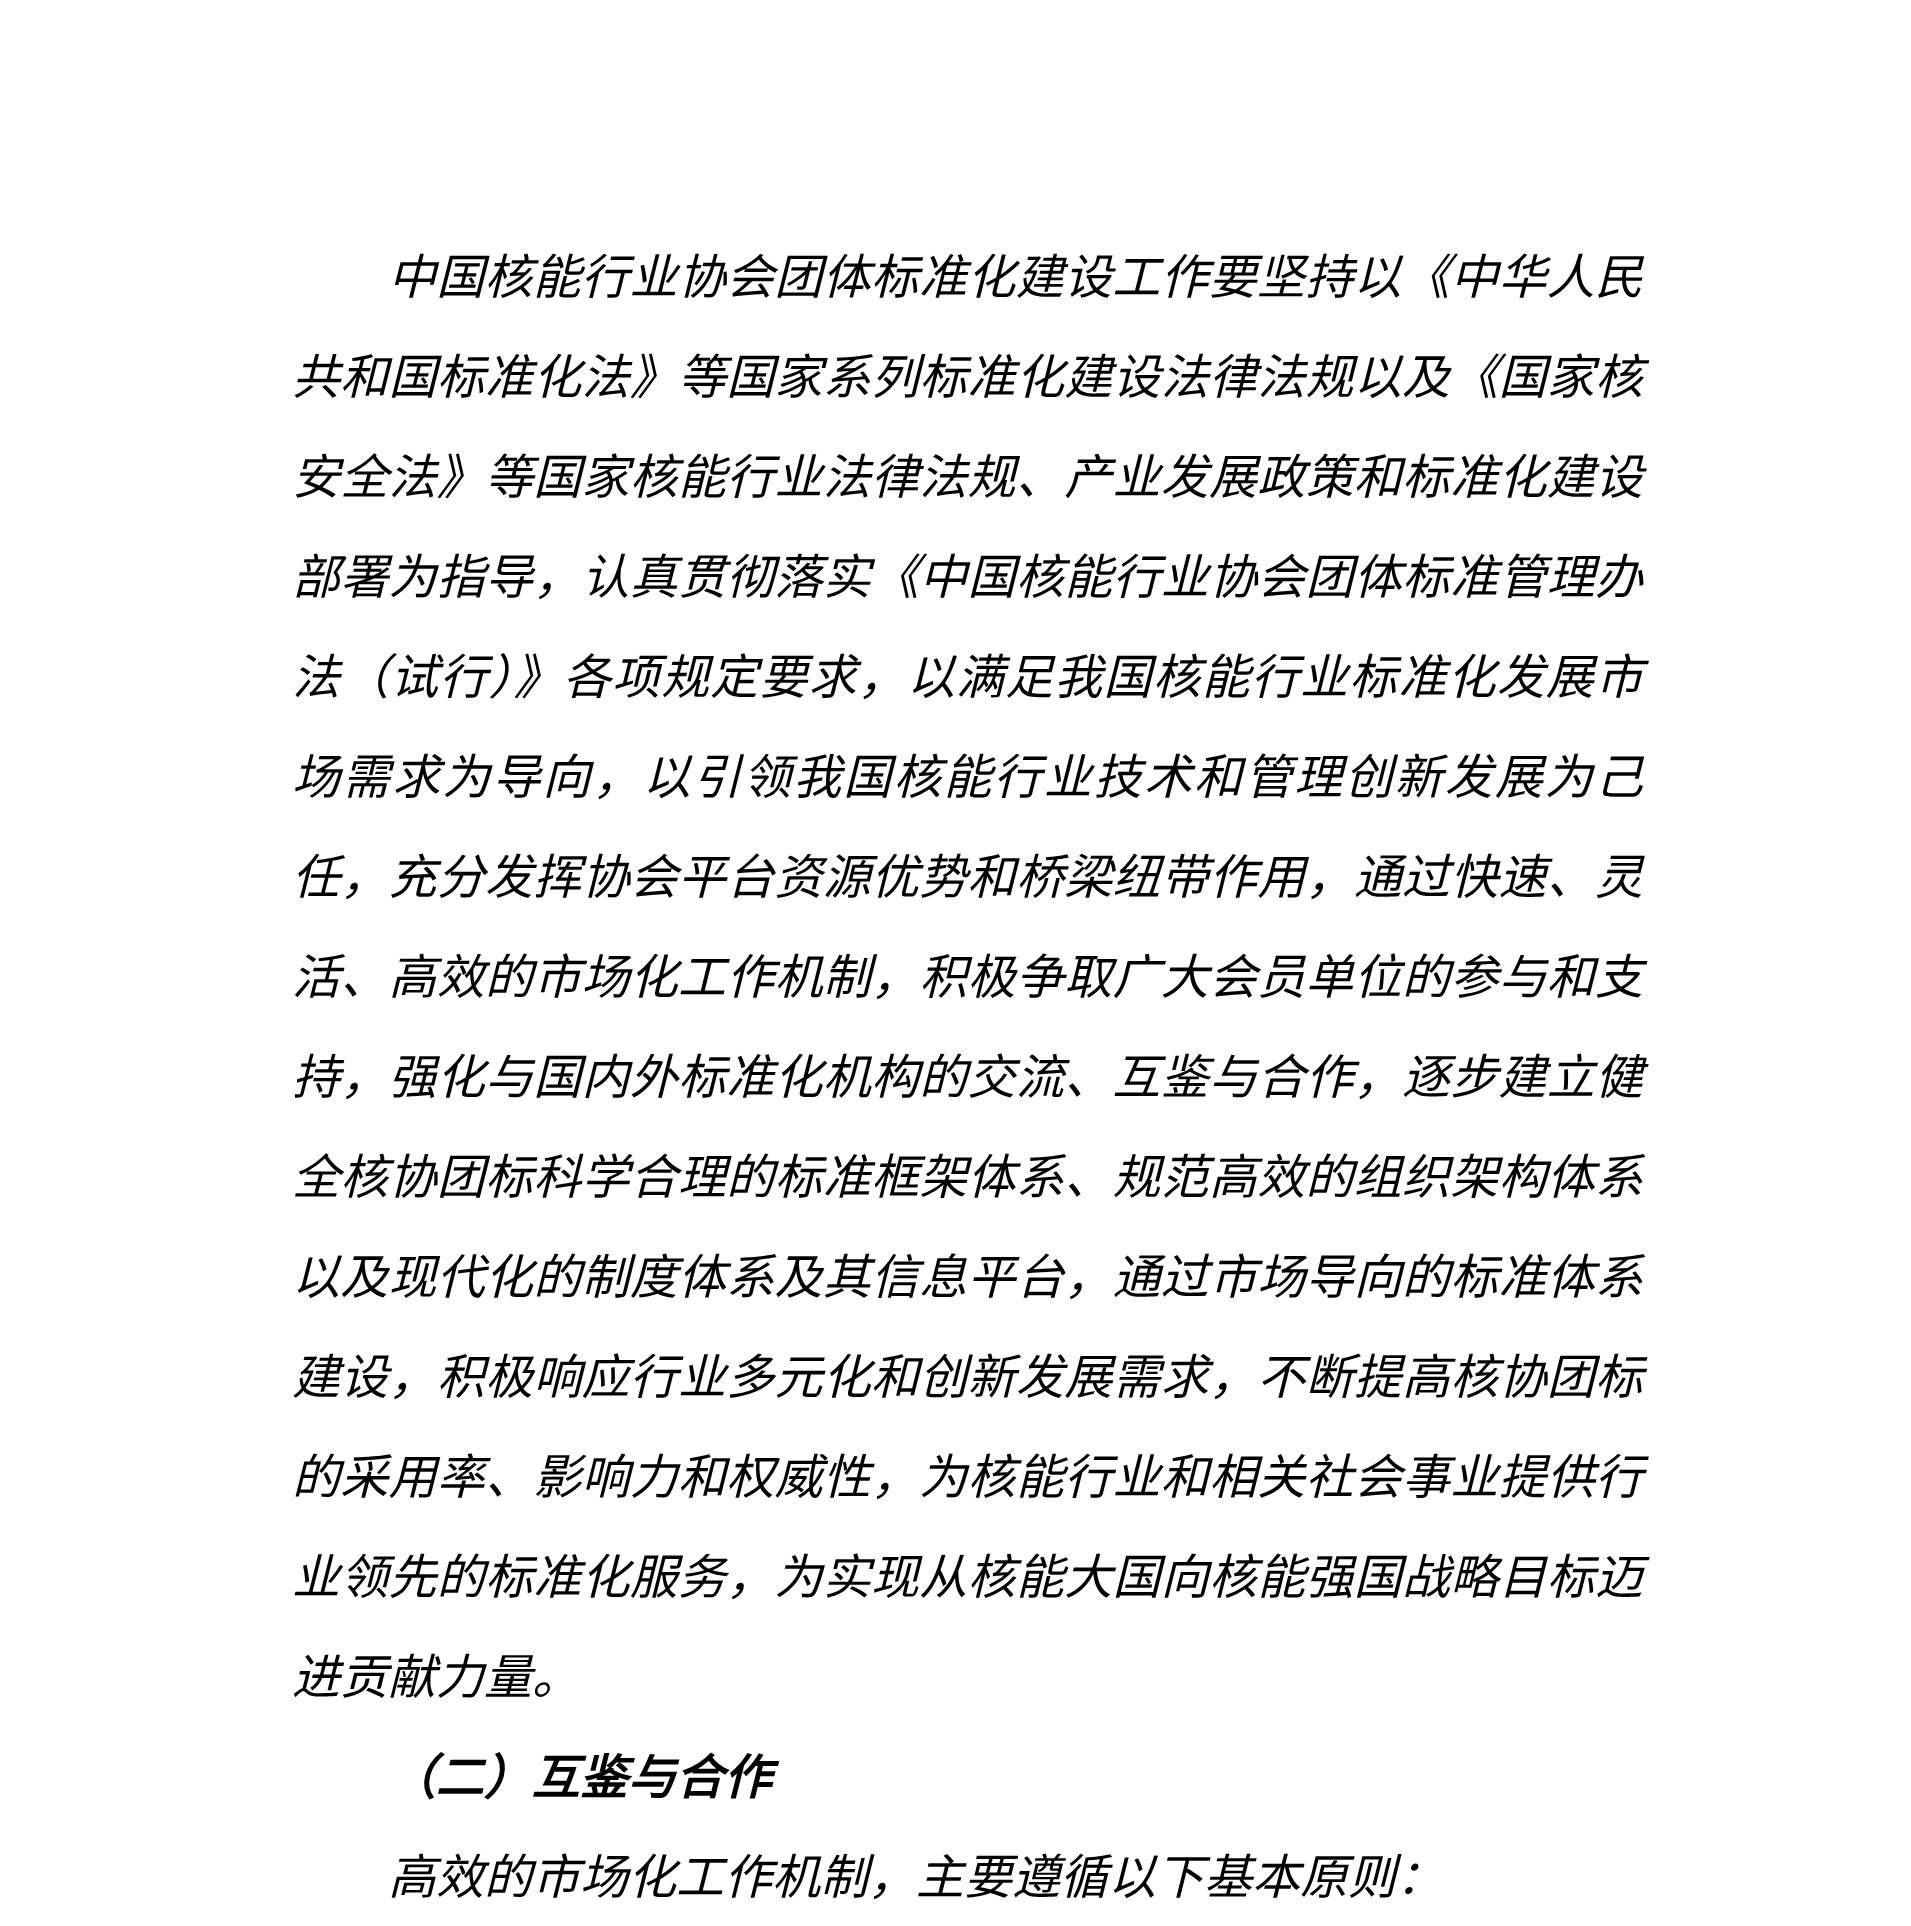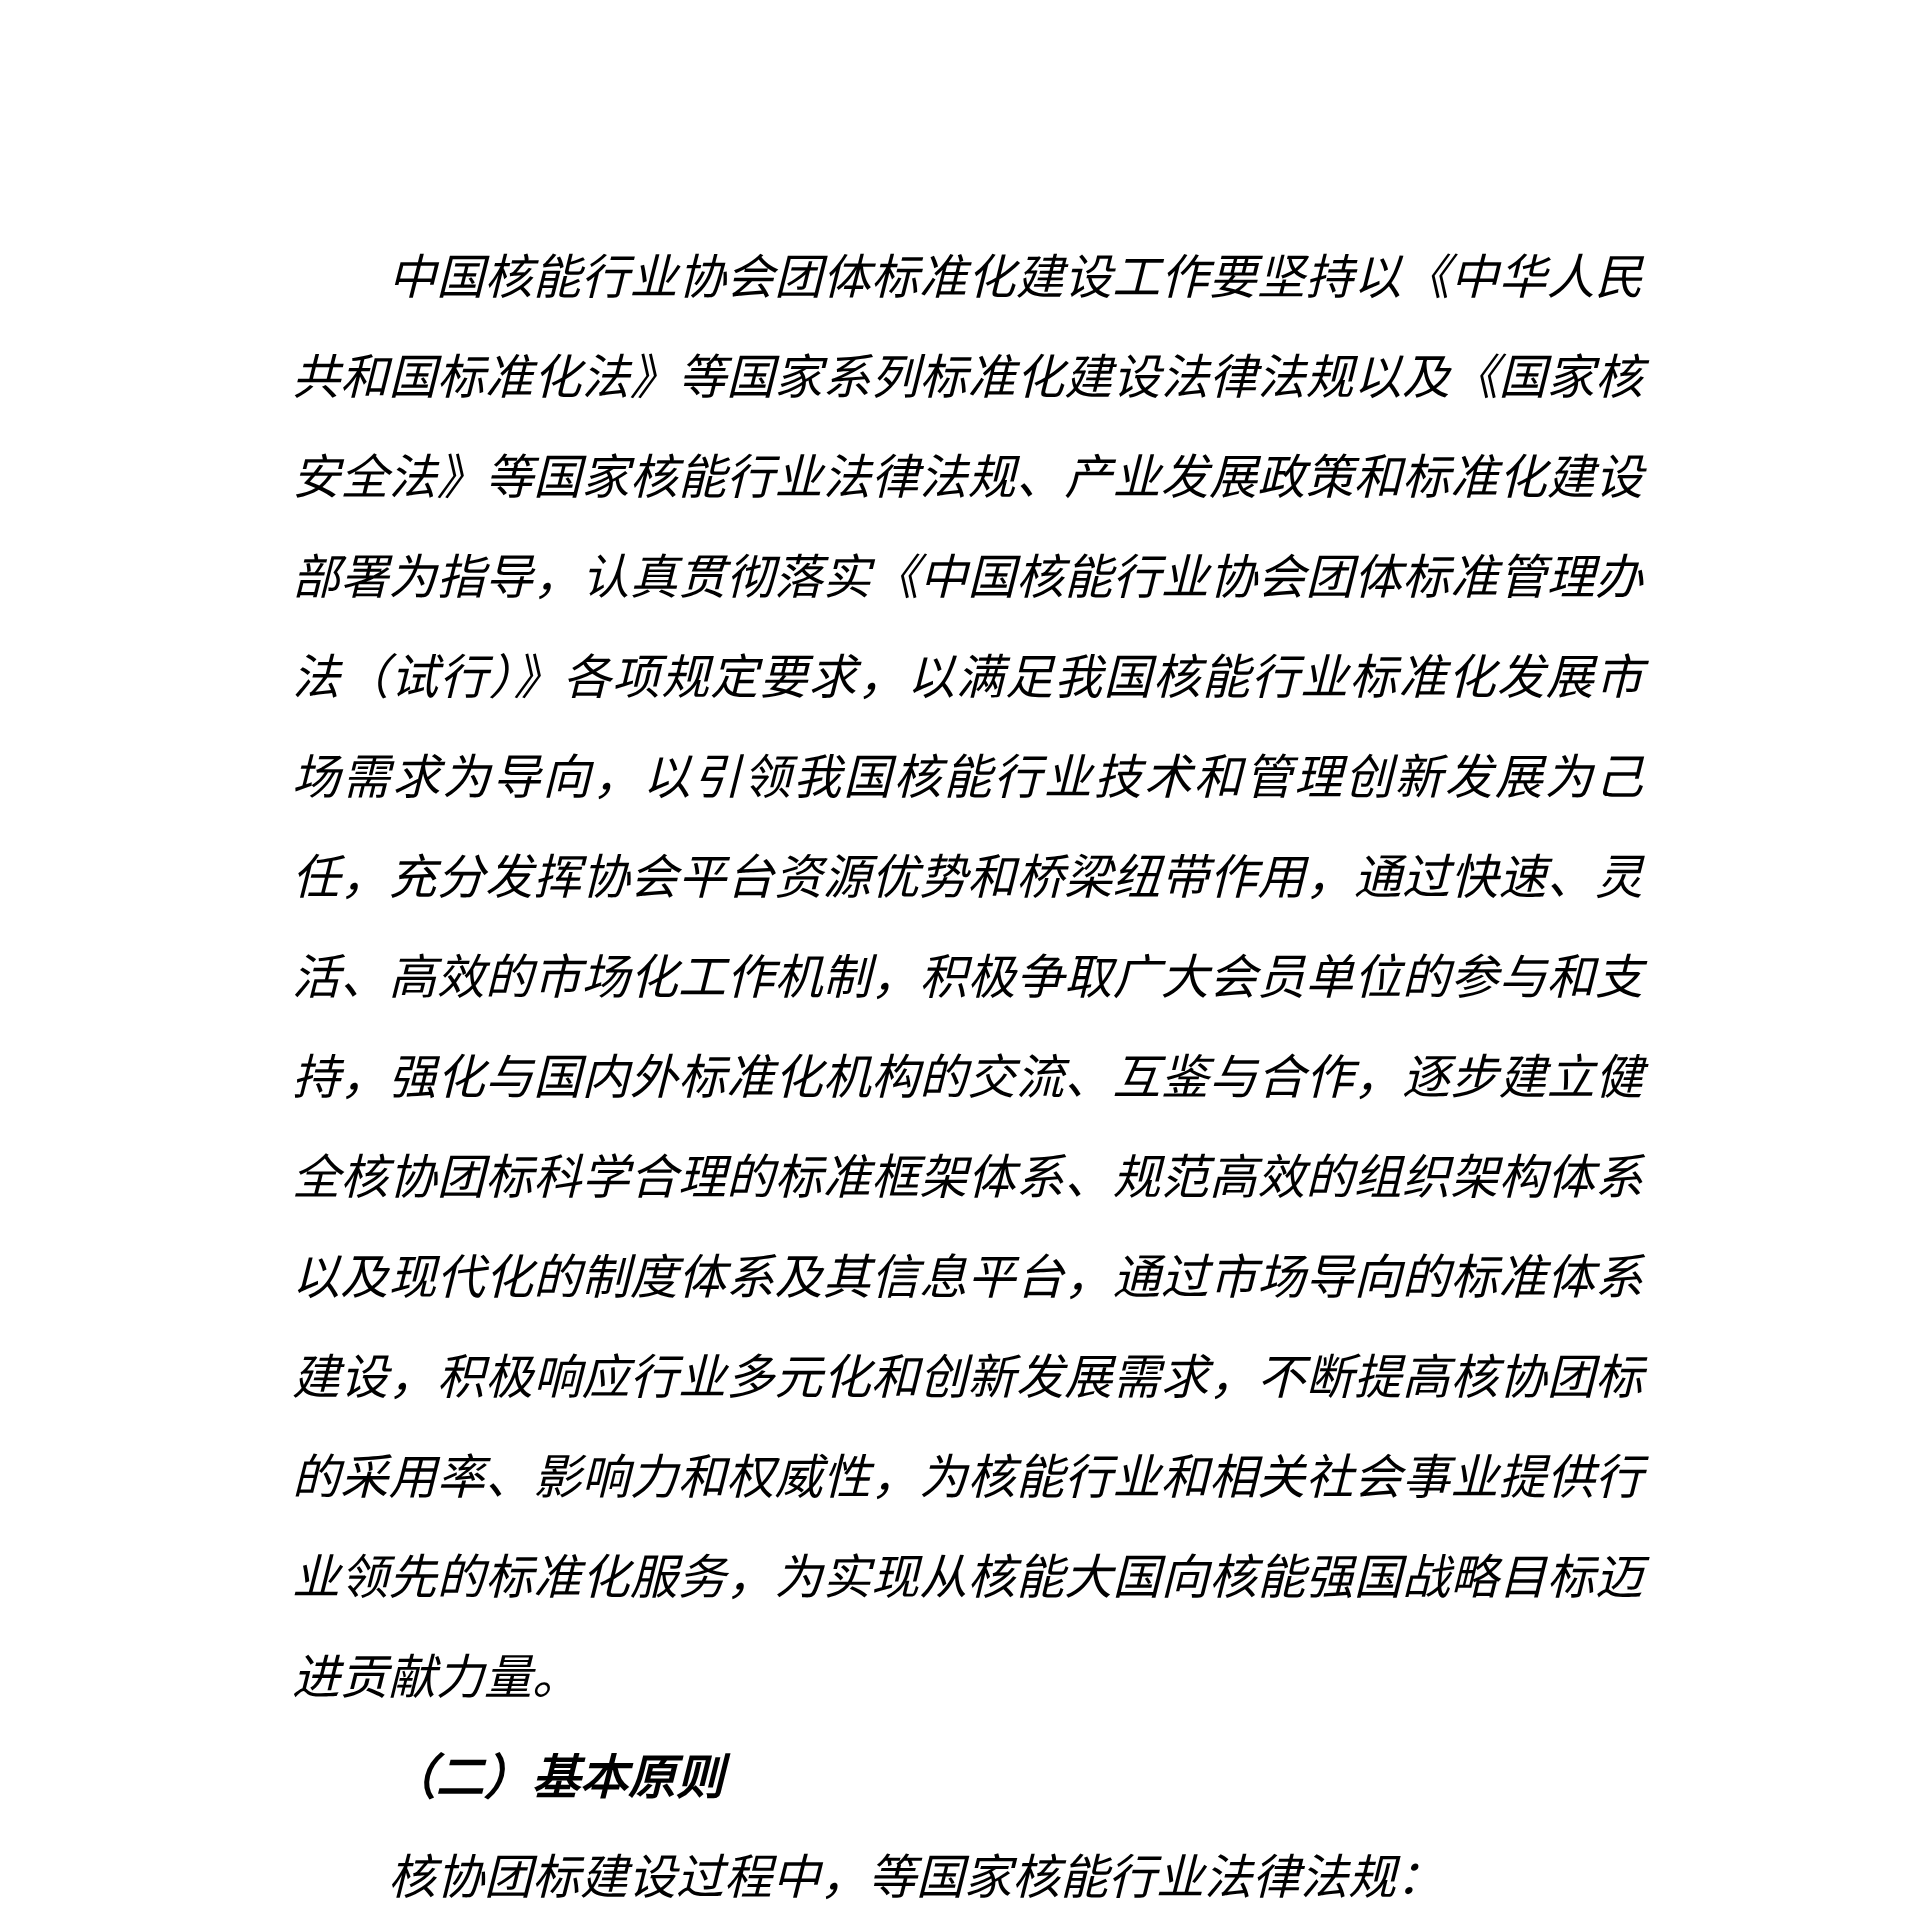--- a/index.html
+++ b/index.html
@@ -42,18 +42,18 @@
   p.para.heading {
     font-weight: bold;
   }
 </style>
 </head>
 <body>
 
 <div class="page">
   <main class="text-block">
       <p class="para body"><span class="run">中国核能行业协会团体标准化建设工作要坚持以《中华人民共和国标准化法》等国家系列标准化建设法律法规以及《国家核安全法》等国家核能行业法律法规、产业发展政策和标准化建设部署为指导，认真贯彻落实《中国核能行业协会团体标准管理办法（试行）》各项规定要求，以满足我国核能行业标准化发展市场需求为导向，以引领我国核能行业技术和管理创新发展为己任，充分发挥协会平台资源优势和桥梁纽带作用，通过快速、灵活、高效的市场化工作机制，积极争取广大会员单位的参与和支持，强化与国内外标准化机构的交流、互鉴与合作，逐步建立健全核协团标科学合理的标准框架体系、规范高效的组织架构体系以及现代化的制度体系及其信息平台，通过市场导向的标准体系建设，积极响应行业多元化和创新发展需求，不断提高核协团标的采用率、影响力和权威性，为核能行业和相关社会事业提供行业领先的标准化服务，为实现从核能大国向核能强国战略目标迈进贡献力量。</span></p>
-      <p class="para heading"><span class="run bold">（二）基本原则</span></p>
-      <p class="para body"><span class="run">核协团标建设过程中，等国家核能行业法律法规：</span></p>
+      <p class="para heading"><span class="run bold">（二）互鉴与合作</span></p>
+      <p class="para body"><span class="run">高效的市场化工作机制，主要遵循以下基本原则：</span></p>
     </main>
 
 </div>
 
 
 </body></html>

